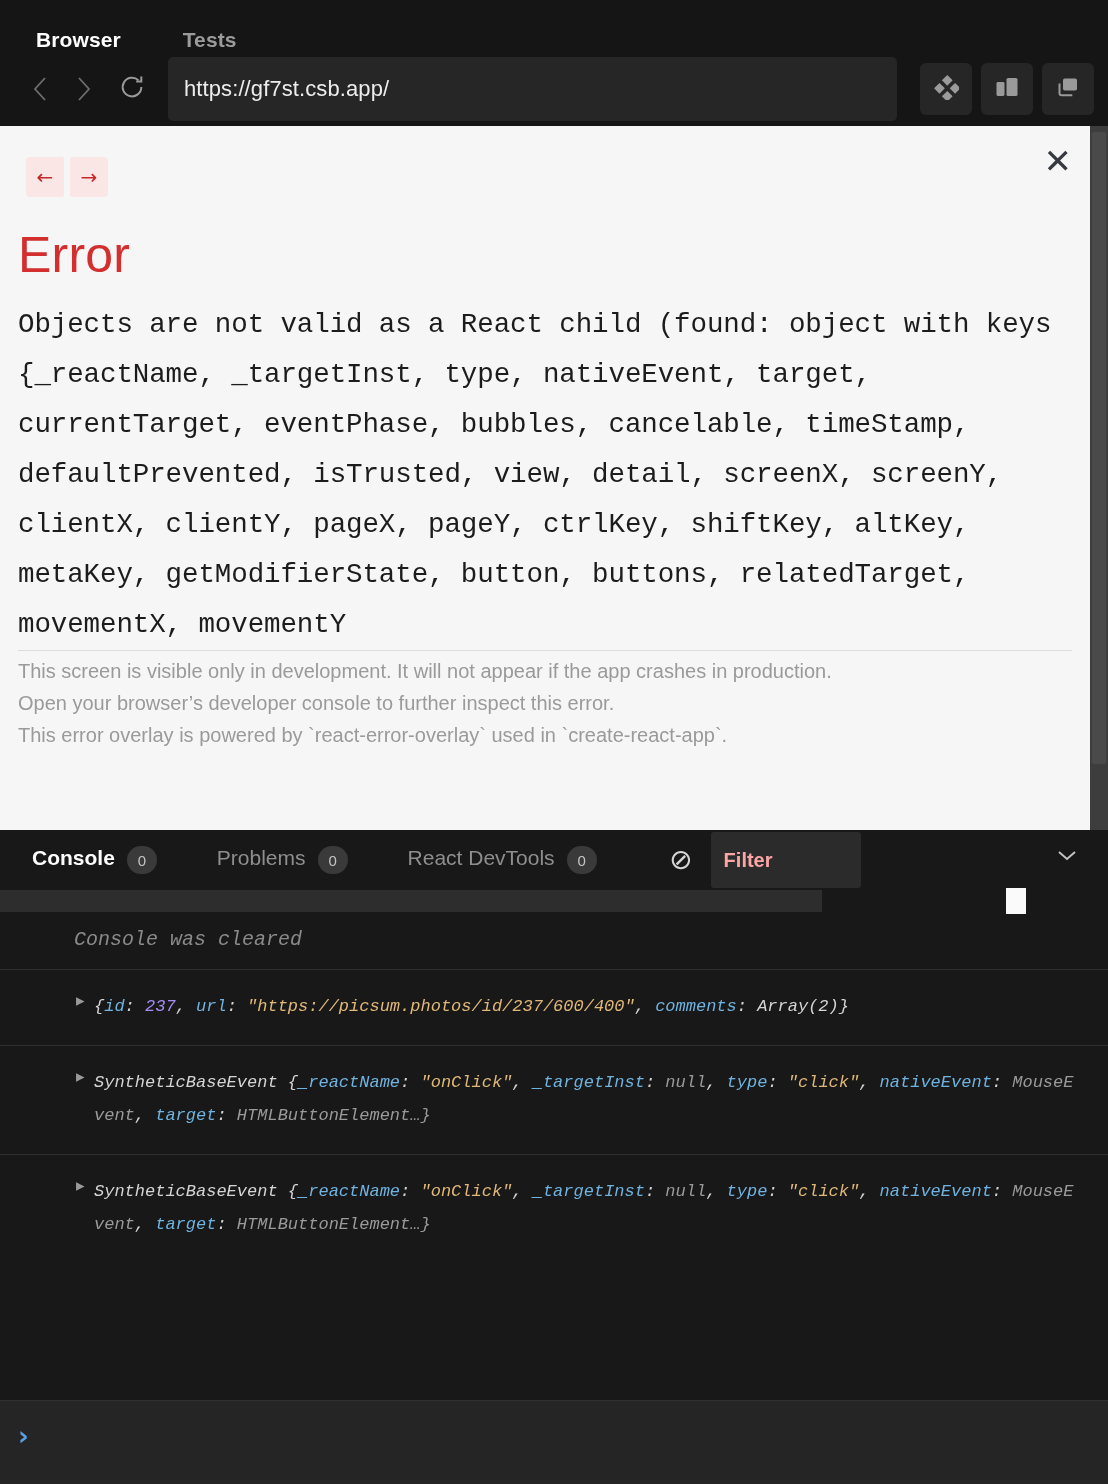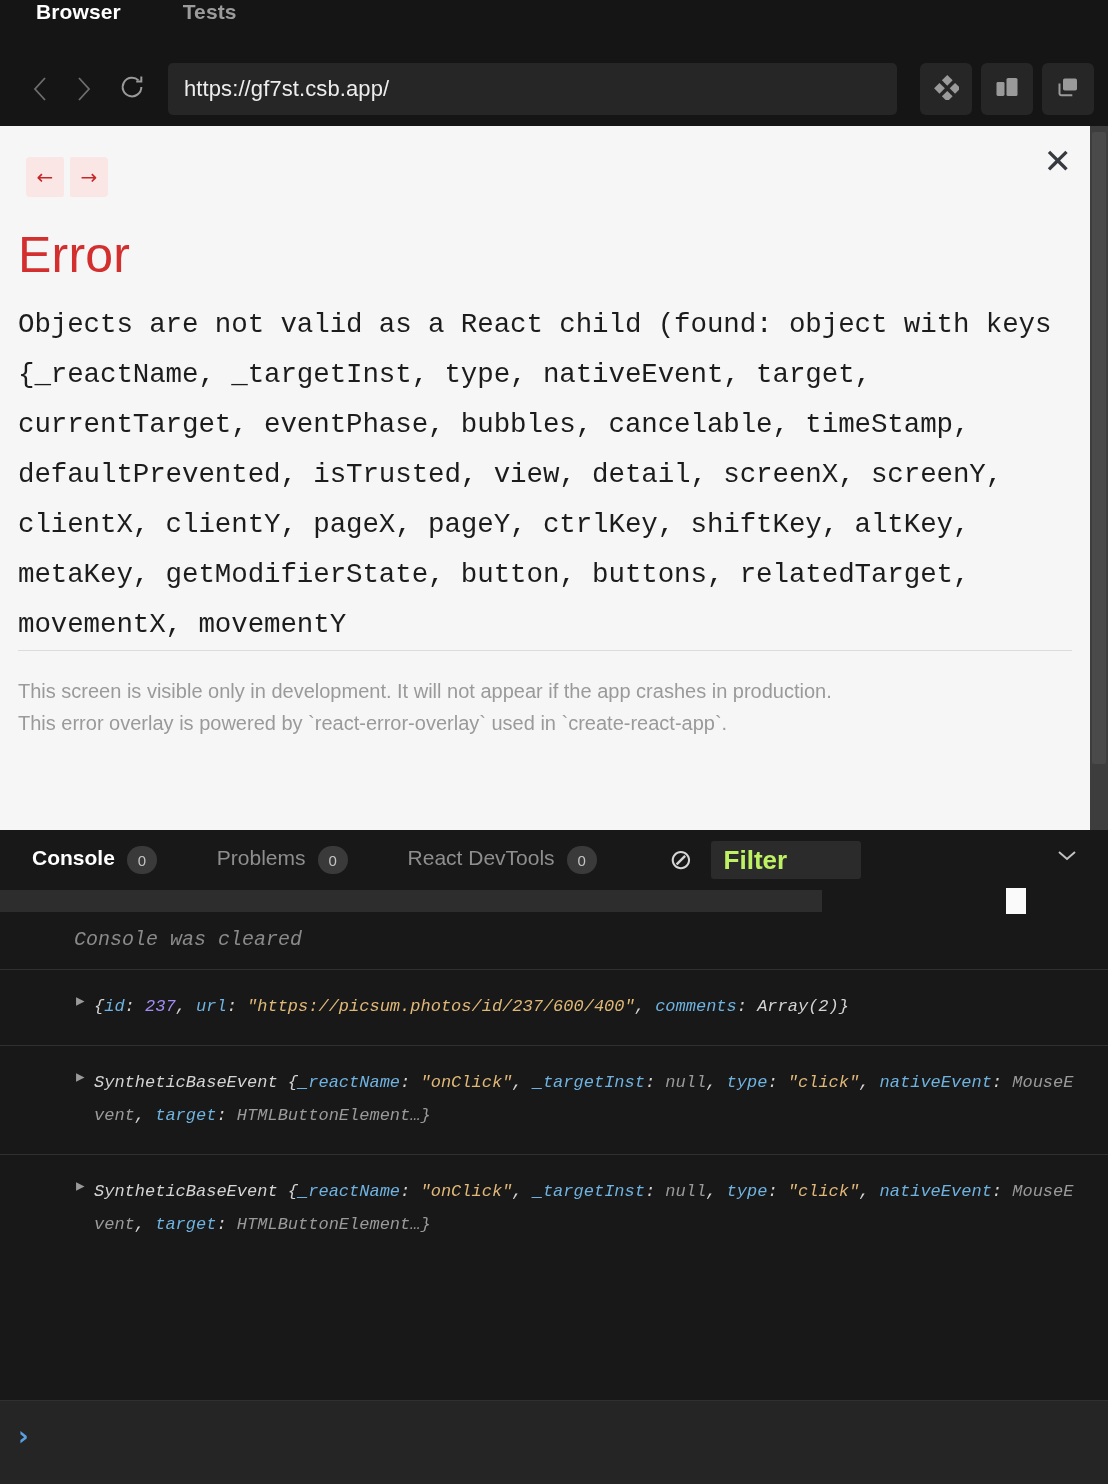--- a/index.html
+++ b/index.html
@@ -5,31 +5,31 @@
   * { box-sizing: border-box; margin: 0; padding: 0; }
   html, body {
     width: 1108px; height: 1484px;
     background: #151515;
     font-family: "Liberation Sans", sans-serif;
     overflow: hidden;
   }
   .app { width: 1108px; height: 1484px; display: flex; flex-direction: column; background: #151515; }
 
   
-  .tabbar { height: 52px; background: #151515; display: flex; align-items: flex-start; padding-left: 36px; flex: 0 0 auto; }
+  .tabbar { height: 52px; background: #151515; display: flex; align-items: flex-end; padding-left: 36px; flex: 0 0 auto; }
   .tab { font-size: 21px; margin-right: 62px; letter-spacing: .1px; }
   .tab.active { color: #ffffff; font-weight: 700; }
   .tab.inactive { color: #9b9b9b; font-weight: 700; }
 
   .urlbar { height: 74px; background: #151515; display: flex; align-items: center; padding: 0 14px 0 18px; flex: 0 0 auto; }
   .navbtn { width: 44px; height: 44px; display: flex; align-items: center; justify-content: center; color: #6e6e6e; flex: 0 0 auto; }
   .navbtn svg { display: block; }
   .reloadbtn { width: 52px; height: 44px; display: flex; align-items: center; justify-content: center; color: #9a9a9a; flex: 0 0 auto; }
   .urlfield {
-    flex: 1 1 auto; height: 52px; background: #262626; border-radius: 5px;
+    flex: 1 1 auto; height: 64px; background: #262626; border-radius: 5px;
     display: flex; align-items: center; padding: 0 16px; margin-left: 10px; margin-right: 14px;
     color: #ededed; font-size: 22px; letter-spacing: .1px; overflow: hidden; white-space: nowrap;
   }
   .iconbtn { width: 52px; height: 52px; background: #262626; border-radius: 6px; display: flex;
              align-items: center; justify-content: center; margin-left: 9px; flex: 0 0 auto; color: #9a9a9a; }
 
   
   .overlay { position: relative; flex: 0 0 auto; height: 704px; background: #f6f6f6; overflow: hidden; }
   .ov-inner { padding: 24px 36px 0 18px; height: 100%; position: relative; }
 
@@ -45,38 +45,38 @@
 
   .ov-title { color: #d32f2f; font-size: 50px; font-weight: 400; margin: 22px 0 16px 0; letter-spacing: .2px; }
 
   .ov-body { position: relative; max-height: 372px; overflow: hidden; }
   .ov-message {
     font-family: "Liberation Mono", monospace; font-size: 27.5px; line-height: 50px;
     color: #1c1c1c; white-space: pre-wrap; word-break: break-word; letter-spacing: -0.1px;
   }
   .ov-rule { border-top: 1px solid #dcdcdc; margin: 0 0 0 0; }
 
-  .ov-foot { margin-top: 24px; color: #9a9a9a; font-size: 20px; line-height: 32px; }
+  .ov-foot { margin-top: 4px; color: #9a9a9a; font-size: 20px; line-height: 32px; }
 
   .ov-scrollbar { position: absolute; top: 0; right: 0; width: 18px; height: 100%; background: #3d3d3d; }
   .ov-scrollthumb { position: absolute; left: 2px; top: 6px; width: 14px; height: 632px; background: #4a4a4a; border-radius: 2px; }
 
   
   .console { flex: 1 1 auto; background: #181818; display: flex; flex-direction: column; min-height: 0; position: relative; }
   .cs-tabs { height: 60px; display: flex; align-items: center; padding-left: 32px; background: #181818; flex: 0 0 auto; position: relative; }
   .cs-tab { display: flex; align-items: flex-start; margin-right: 60px; }
   .cs-tab-label { font-size: 21px; }
   .cs-tab.active .cs-tab-label { color: #ffffff; font-weight: 700; }
   .cs-tab.inactive .cs-tab-label { color: #8e8e8e; font-weight: 400; }
   .cs-badge { margin-left: 12px; width: 30px; height: 28px; border-radius: 14px; background: #3a3a3a;
               color: #c4c4c4; font-size: 15px; display: flex; align-items: center; justify-content: center; }
   .cs-clear { margin-left: 6px; width: 36px; height: 36px; display: flex; align-items: center; justify-content: center;
               color: #d6d6d6; font-size: 28px; font-family: "DejaVu Sans", sans-serif; line-height: 1; }
-  .cs-filter { margin-left: 12px; width: 150px; height: 38px; background: #2b2b2b; border-radius: 3px;
-               display: flex; align-items: center; padding: 0 13px; color: #bef264; font-size: 26px; font-weight: 700; }
+  .cs-filter { margin-left: 12px; width: 150px; height: 56px; background: #2b2b2b; border-radius: 3px;
+               display: flex; align-items: center; padding: 0 13px; color: #fca5a5; font-size: 20px; font-weight: 700; }
   .cs-chevron { position: absolute; right: 30px; top: 18px; color: #c2c2c2; font-size: 16px; }
 
   .cs-hscroll { position: relative; height: 22px; background: #181818; flex: 0 0 auto; }
   .cs-hscroll-track { position: absolute; left: 0; top: 0; width: 822px; height: 22px; background: #2d2d2d; }
   .cs-hscroll-thumb2 { position: absolute; left: 1006px; top: -2px; width: 20px; height: 26px; background: #fafafa; }
 
   .cs-log { flex: 1 1 auto; overflow: hidden; background: #181818; }
   .cs-cleared { color: #8a8a8a; font-style: italic; font-family: "Liberation Mono", monospace;
                 font-size: 20px; padding: 16px 0 18px 74px; }
   .cs-row { border-top: 1px solid #303030; padding: 20px 26px 22px 76px; position: relative; }
@@ -174,20 +174,21 @@
 
       <div class="ov-title">Error</div>
 
       <div class="ov-body">
         <div class="ov-message">Objects are not valid as a React child (found: object with keys {_reactName, _targetInst, type, nativeEvent, target, currentTarget, eventPhase, bubbles, cancelable, timeStamp, defaultPrevented, isTrusted, view, detail, screenX, screenY, clientX, clientY, pageX, pageY, ctrlKey, shiftKey, altKey, metaKey, getModifierState, button, buttons, relatedTarget, movementX, movementY</div>
       </div>
       <div class="ov-rule"></div>
 
       <div class="ov-foot">
         <div>This screen is visible only in development. It will not appear if the app crashes in production.</div>
+        <div>Open your browser’s developer console to further inspect this error.</div>
         <div>This error overlay is powered by `react-error-overlay` used in `create-react-app`.</div>
       </div>
     </div>
     <div class="ov-scrollbar">
       <div class="ov-scrollthumb"></div>
     </div>
   </div>
 
   <div class="console">
     <div class="cs-tabs">

